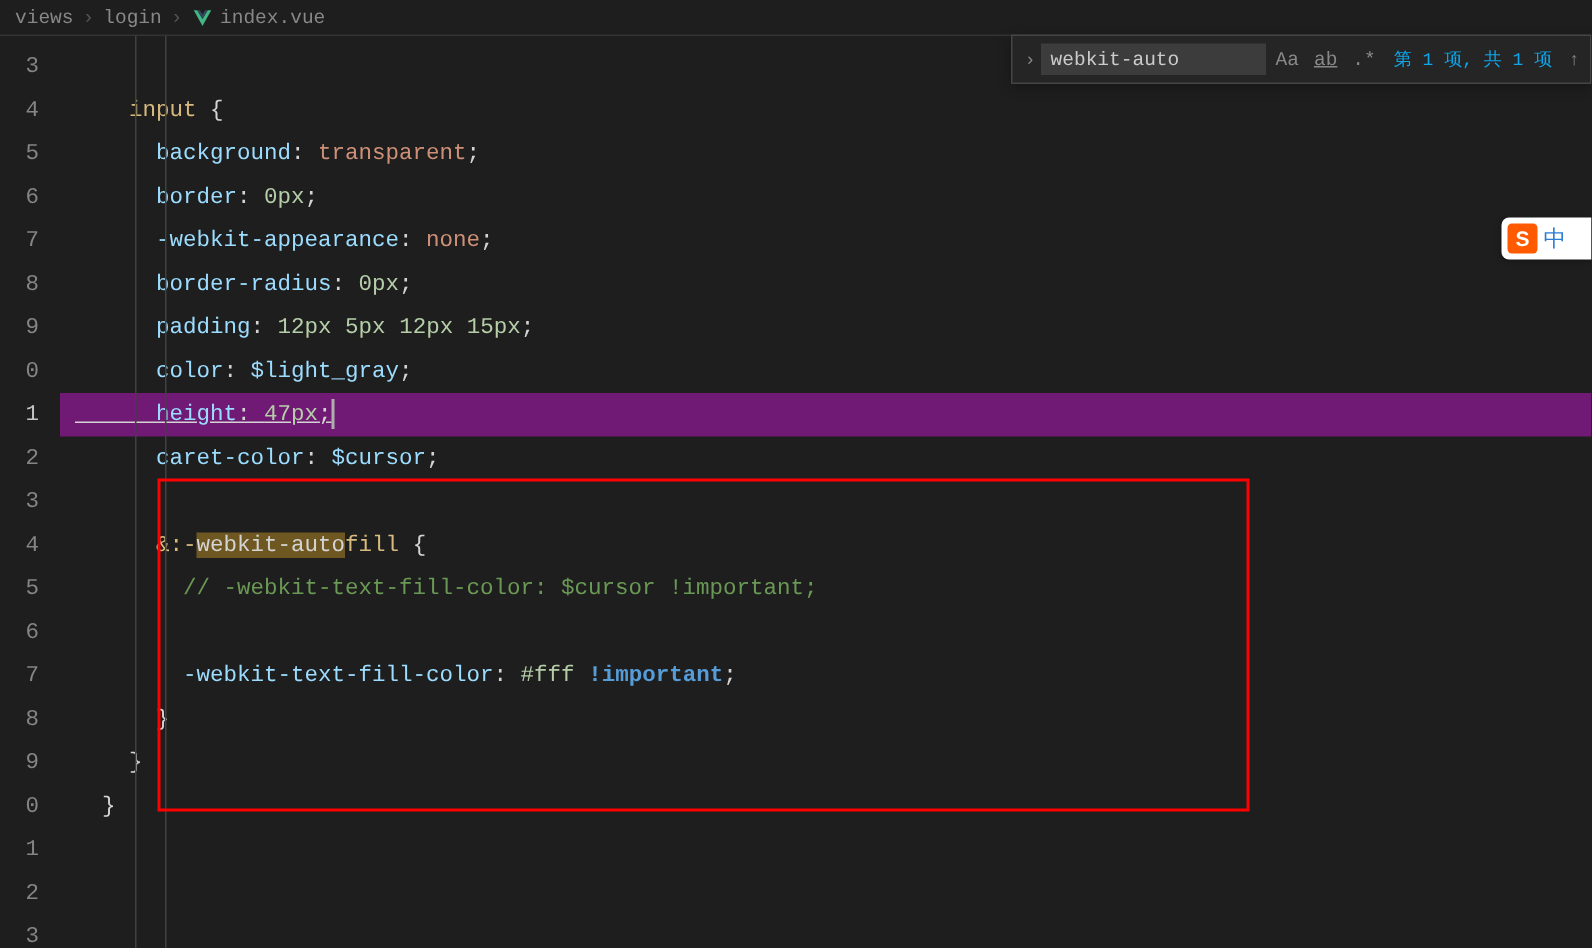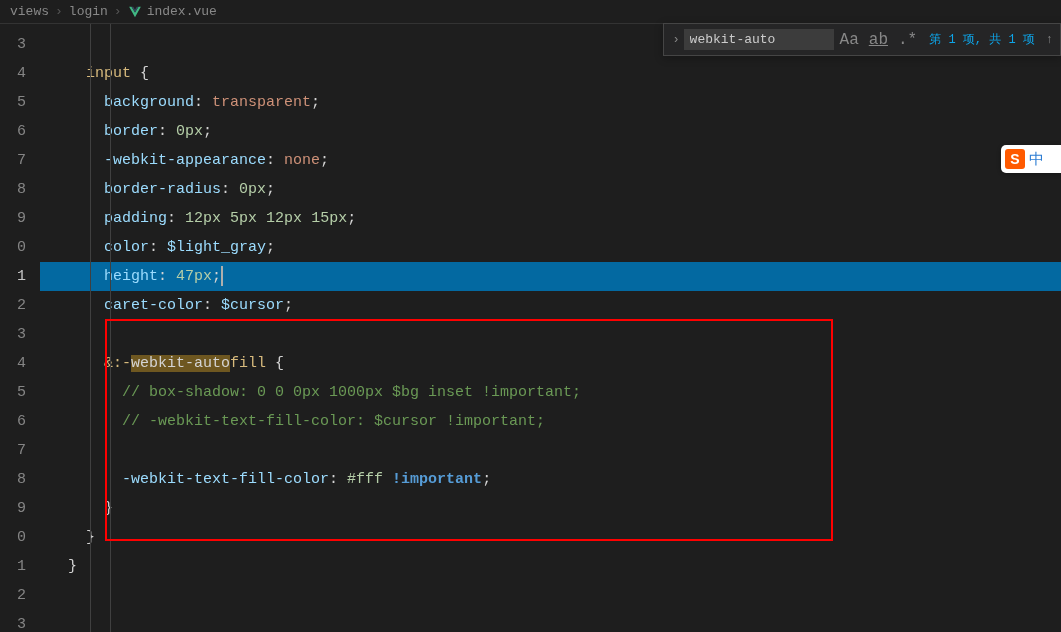--- a/index.html
+++ b/index.html
@@ -63,21 +63,22 @@
       font-size: 15px;
       position: relative;
     }
     .code .line {
       height: 29px;
       line-height: 29px;
       white-space: pre;
       padding-left: 10px;
     }
     .code .line.active {
-      background: #0369a1;
+      background: #701a75;
+      text-decoration: underline;
     }
     .tok-selector { color: #d7ba7d; }
     .tok-brace { color: #d4d4d4; }
     .tok-prop { color: #9cdcfe; }
     .tok-value { color: #ce9178; }
     .tok-num { color: #b5cea8; }
     .tok-var { color: #9cdcfe; }
     .tok-comment { color: #6a9955; }
     .tok-punct { color: #d4d4d4; }
     .tok-amp { color: #d7ba7d; }
@@ -131,21 +132,21 @@
     }
     .find-opts {
       display: flex;
       gap: 2px;
       margin-left: 2px;
     }
     .find-opt {
       padding: 2px 4px;
       color: #888;
       cursor: pointer;
-      font-size: 16px;
+      font-size: 13px;
     }
     .find-count {
       margin: 0 8px;
       color: #0ea5e9;
     }
     .find-nav {
       padding: 0 3px;
       color: #888;
       cursor: pointer;
     }
@@ -255,21 +256,20 @@
     <div class="line">      <span class="tok-prop">background</span><span class="tok-punct">: </span><span class="tok-value">transparent</span><span class="tok-punct">;</span></div>
     <div class="line">      <span class="tok-prop">border</span><span class="tok-punct">: </span><span class="tok-num">0px</span><span class="tok-punct">;</span></div>
     <div class="line">      <span class="tok-prop">-webkit-appearance</span><span class="tok-punct">: </span><span class="tok-value">none</span><span class="tok-punct">;</span></div>
     <div class="line">      <span class="tok-prop">border-radius</span><span class="tok-punct">: </span><span class="tok-num">0px</span><span class="tok-punct">;</span></div>
     <div class="line">      <span class="tok-prop">padding</span><span class="tok-punct">: </span><span class="tok-num">12px</span> <span class="tok-num">5px</span> <span class="tok-num">12px</span> <span class="tok-num">15px</span><span class="tok-punct">;</span></div>
     <div class="line">      <span class="tok-prop">color</span><span class="tok-punct">: </span><span class="tok-var">$light_gray</span><span class="tok-punct">;</span></div>
     <div class="line active">      <span class="tok-prop">height</span><span class="tok-punct">: </span><span class="tok-num">47px</span><span class="tok-punct">;</span><span class="cursor-mark"></span></div>
     <div class="line">      <span class="tok-prop">caret-color</span><span class="tok-punct">: </span><span class="tok-var">$cursor</span><span class="tok-punct">;</span></div>
     <div class="line"> </div>
     <div class="line">      <span class="tok-amp">&amp;</span><span class="tok-selector">:-</span><span class="hl-search">webkit-auto</span><span class="tok-selector">fill</span><span class="tok-brace"> {</span></div>
-    <div class="line">        <span class="tok-comment">// box-shadow: 0 0 0px 1000px $bg inset !important;</span></div>
     <div class="line">        <span class="tok-comment">// -webkit-text-fill-color: $cursor !important;</span></div>
     <div class="line"> </div>
     <div class="line">        <span class="tok-prop">-webkit-text-fill-color</span><span class="tok-punct">: </span><span class="tok-num">#fff</span> <span class="tok-important">!important</span><span class="tok-punct">;</span></div>
     <div class="line">      <span class="tok-brace">}</span></div>
     <div class="line">    <span class="tok-brace">}</span></div>
     <div class="line">  <span class="tok-brace">}</span></div>
     <div class="line"> </div>
   </div>
 </div>
 

